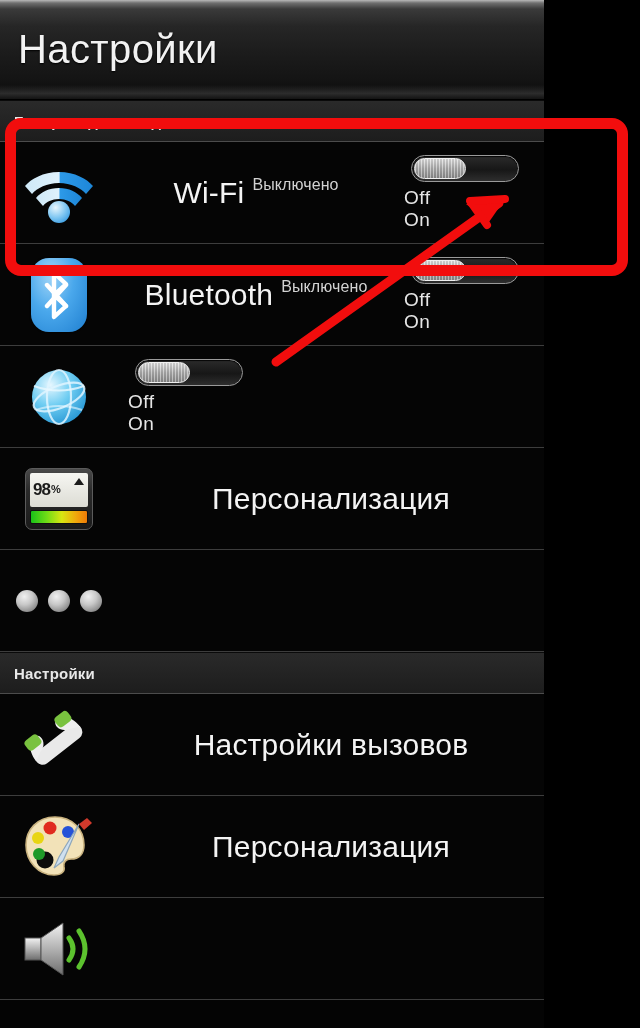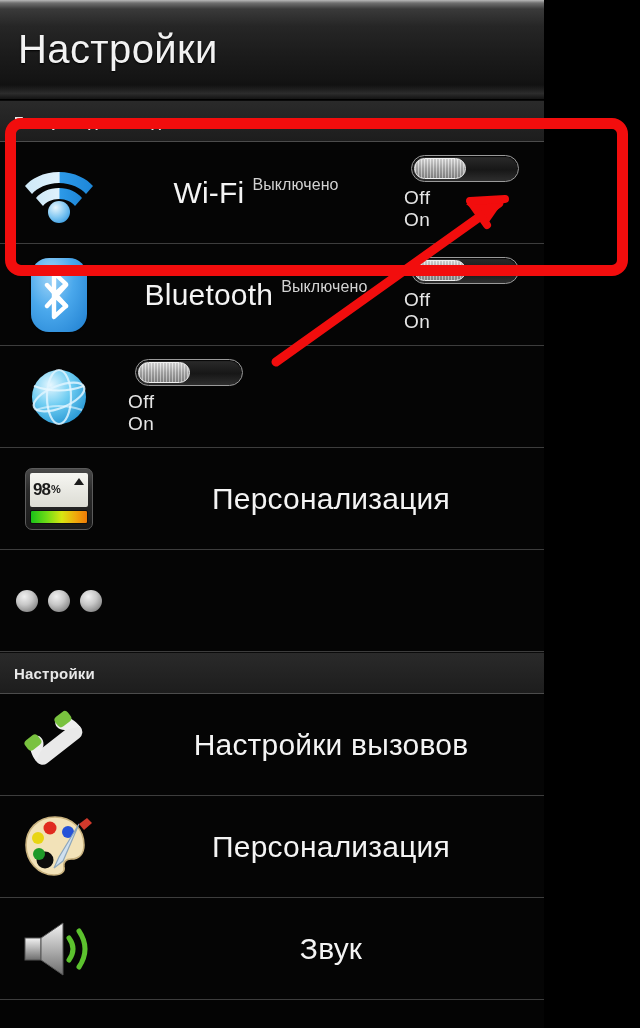--- a/index.html
+++ b/index.html
@@ -319,23 +319,20 @@
               <stop offset="1" stop-color="#6e6e6e"></stop>
             </linearGradient>
           </defs>
           <rect x="4" y="20" width="16" height="22" fill="url(#spk)" stroke="#555" stroke-width="1"></rect>
           <path d="M20 20 L42 5 L42 57 L20 42 Z" fill="url(#spk)" stroke="#555" stroke-width="1"></path>
           <path d="M48 20 Q56 31 48 42" fill="none" stroke="#5cc22e" stroke-width="5" stroke-linecap="round"></path>
           <path d="M58 13 Q70 31 58 49" fill="none" stroke="#5cc22e" stroke-width="5" stroke-linecap="round"></path>
         </svg>
       </div>
     </div>
-    <div class="labels">
-      <div class="row-title single">Звук</div>
-    </div>
   </div>
 
   <div class="anno">
     <div class="hl-box"></div>
     <svg width="640" height="1028" viewBox="0 0 640 1028" aria-hidden="true">
       <line x1="276" y1="362" x2="499" y2="203" stroke="#f20d0d" stroke-width="9" stroke-linecap="round"></line>
       <path d="M505 199 L466 204 L489 222 Z" fill="#f20d0d"></path>
       <path d="M505 199 L470 201 L487 225" fill="none" stroke="#f20d0d" stroke-width="8" stroke-linejoin="round" stroke-linecap="round"></path>
     </svg>
   </div>

